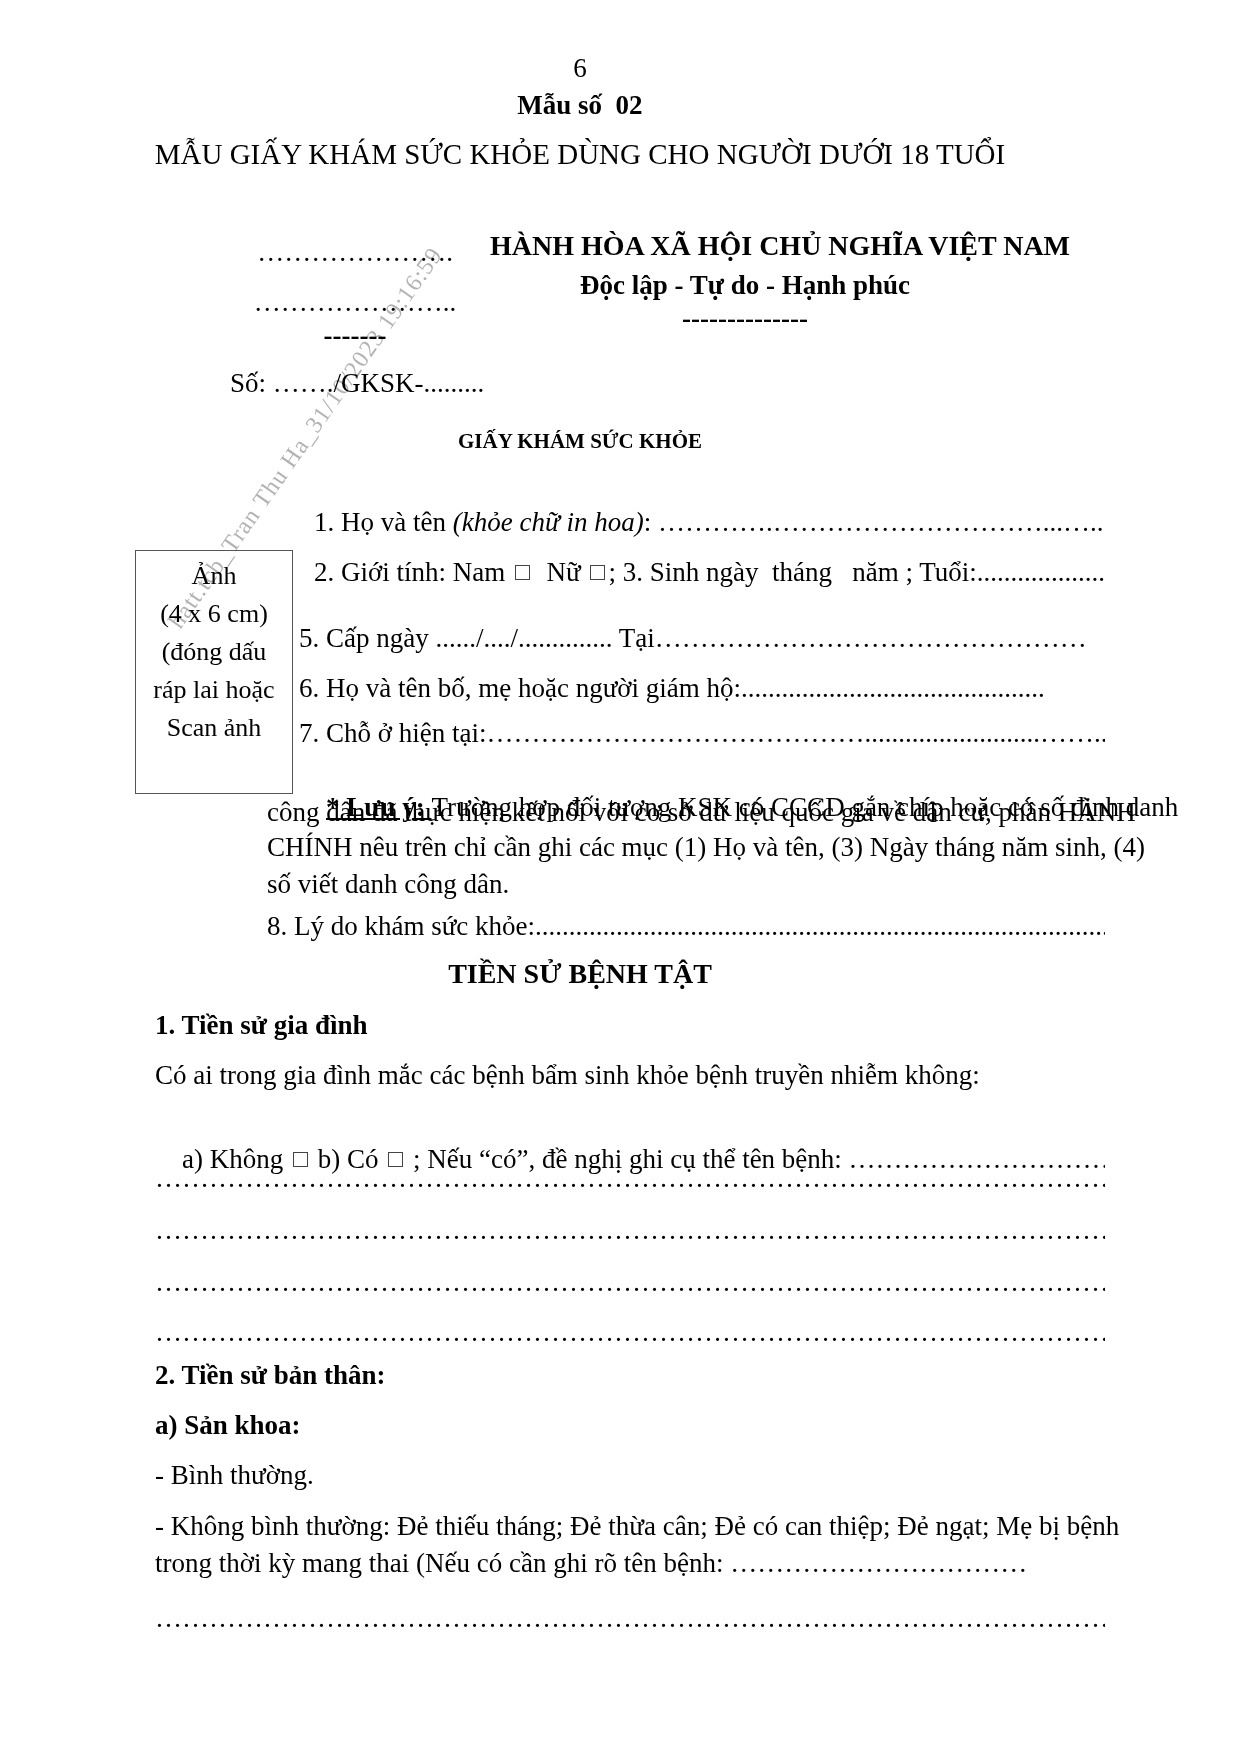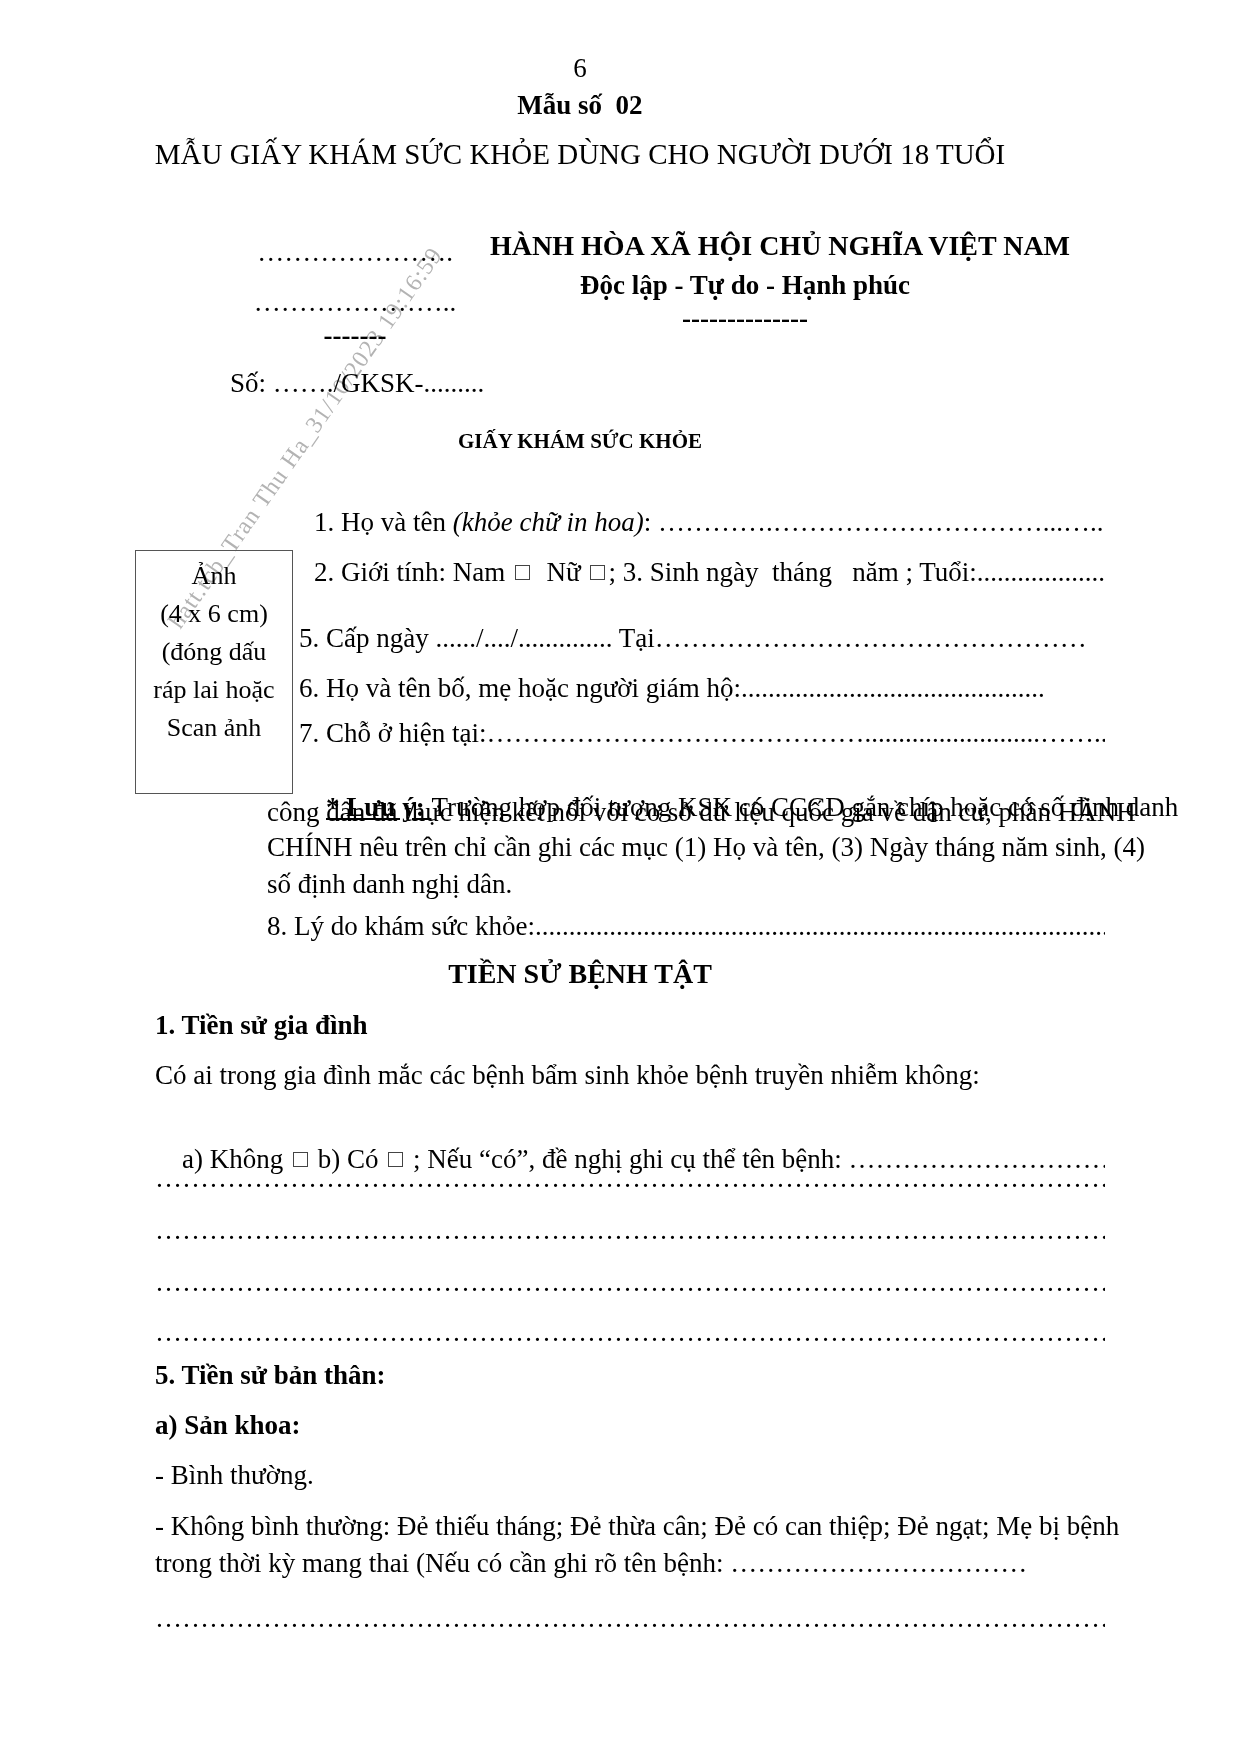--- a/index.html
+++ b/index.html
@@ -95,39 +95,39 @@
 
   <div class="line clip z" style="left:299px;top:621px;width:806px;">5. Cấp ngày ....../..../.............. Tại…………………………………………</div>
   <div class="line clip z" style="left:299px;top:671px;width:806px;">6. Họ và tên bố, mẹ hoặc người giám hộ:.............................................</div>
   <div class="line clip z" style="left:299px;top:716px;width:806px;">7. Chỗ ở hiện tại:……………………………………..........................……........</div>
 
   <div class="line z" style="left:267px;top:795px;line-height:35px;">công dân đã thực hiện kết nối với cơ sở dữ liệu quốc gia về dân cư, phần HÀNH</div>
   <div class="line z" style="left:299px;top:755px;line-height:35px;">
     <span class="b u">* Lưu ý: </span><span>Trường hợp đối tượng KSK có CCCD gắn chíp hoặc có số định danh</span>
   </div>
   <div class="line z" style="left:267px;top:830px;line-height:35px;">CHÍNH nêu trên chỉ cần ghi các mục (1) Họ và tên, (3) Ngày tháng năm sinh, (4)</div>
-  <div class="line z" style="left:267px;top:867px;line-height:35px;">số định danh nghị dân.</div>
+  <div class="line z" style="left:267px;top:867px;line-height:35px;">số viết danh công dân.</div>
 
   <div class="line clip z" style="left:267px;top:909px;width:838px;">8. Lý do khám sức khỏe:.....................................................................................</div>
 
   <div class="line center-main b z" style="top:957px;font-size:28px;">TIỀN SỬ BỆNH TẬT</div>
 
   <div class="line b z" style="left:155px;top:1008px;">1. Tiền sử gia đình</div>
   <div class="line z" style="left:155px;top:1058px;">Có ai trong gia đình mắc các bệnh bẩm sinh khỏe bệnh truyền nhiễm không:</div>
 
   <div class="line clip z" style="left:155px;top:1108px;width:950px;">
     <span>a) Không </span><span class="checkbox"></span><span> b) Có </span><span class="checkbox"></span><span> ; Nếu “có”, đề nghị ghi cụ thể tên bệnh: ……………………………….</span>
   </div>
 
   <div class="line clip z" style="left:155px;top:1161px;width:950px;">………………………………………………………………………………………………………………………………</div>
   <div class="line clip z" style="left:155px;top:1213px;width:950px;">………………………………………………………………………………………………………………………………</div>
   <div class="line clip z" style="left:155px;top:1265px;width:950px;">………………………………………………………………………………………………………………………………</div>
   <div class="line clip z" style="left:155px;top:1315px;width:950px;">………………………………………………………………………………………………………………………………</div>
 
-  <div class="line b z" style="left:155px;top:1358px;">5. Tiền sử bản thân:</div>
+  <div class="line b z" style="left:155px;top:1358px;">2. Tiền sử bản thân:</div>
   <div class="line b z" style="left:155px;top:1408px;">a) Sản khoa:</div>
   <div class="line z" style="left:155px;top:1458px;">- Bình thường.</div>
   <div class="line z" style="left:155px;top:1508px;line-height:37px;">- Không bình thường: Đẻ thiếu tháng; Đẻ thừa cân; Đẻ có can thiệp; Đẻ ngạt; Mẹ bị bệnh</div>
   <div class="line z" style="left:155px;top:1545px;line-height:37px;">trong thời kỳ mang thai (Nếu có cần ghi rõ tên bệnh: ……………………………</div>
 
   <div class="line clip z" style="left:155px;top:1601px;width:950px;">………………………………………………………………………………………………………………………………</div>
 
 </div>
 
 </body></html>

